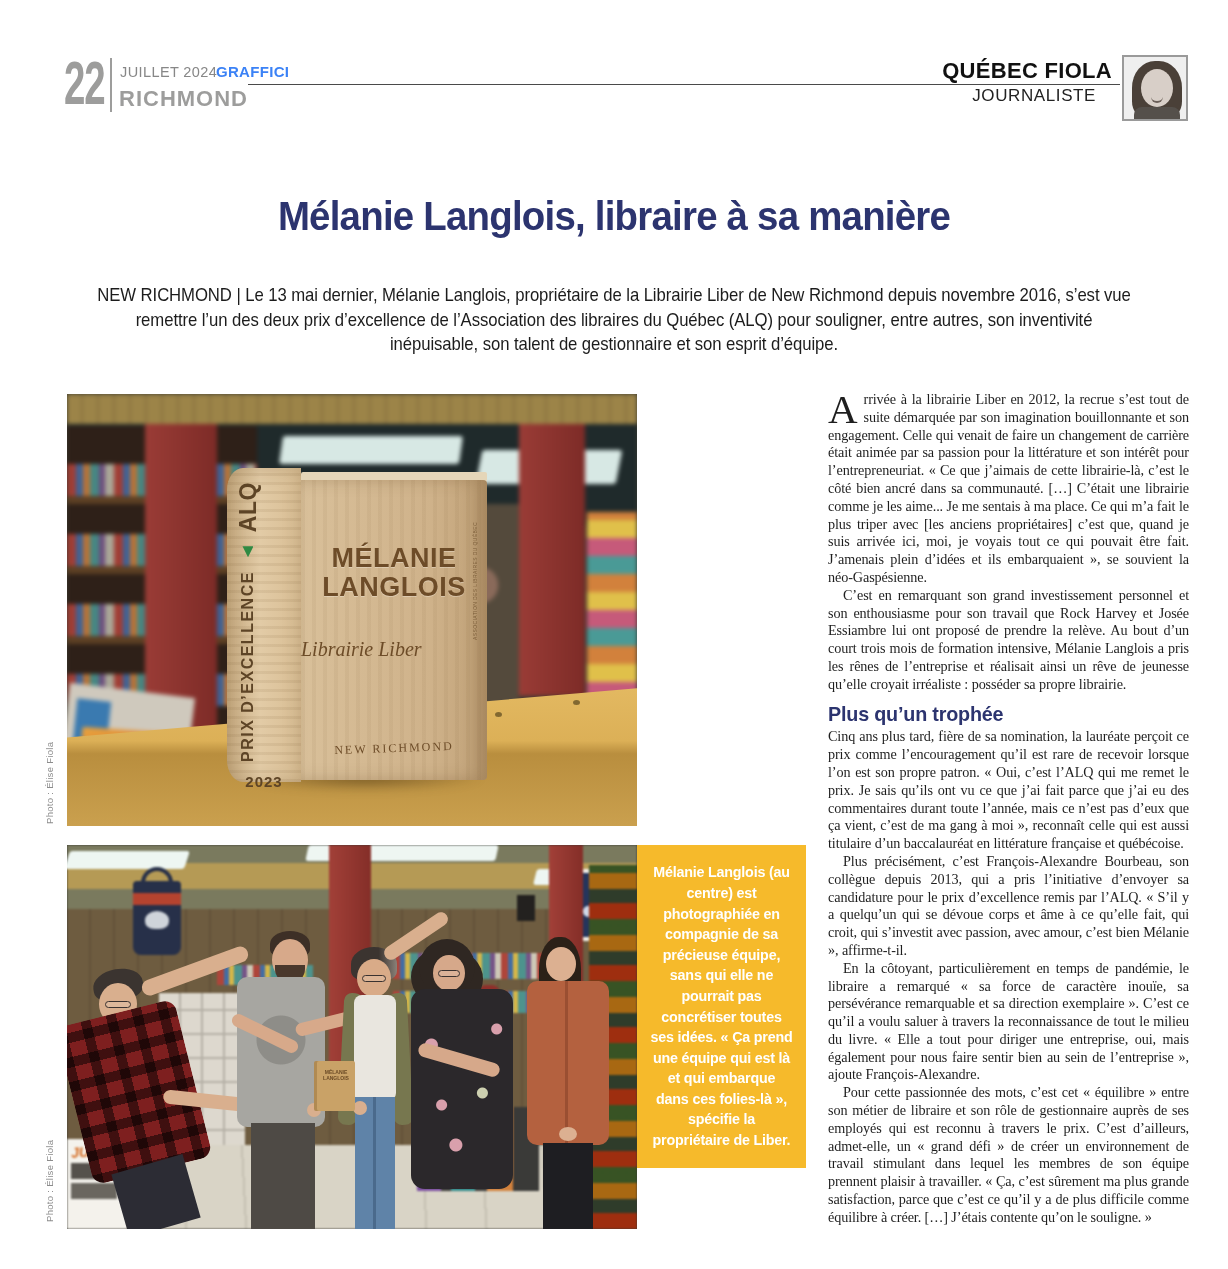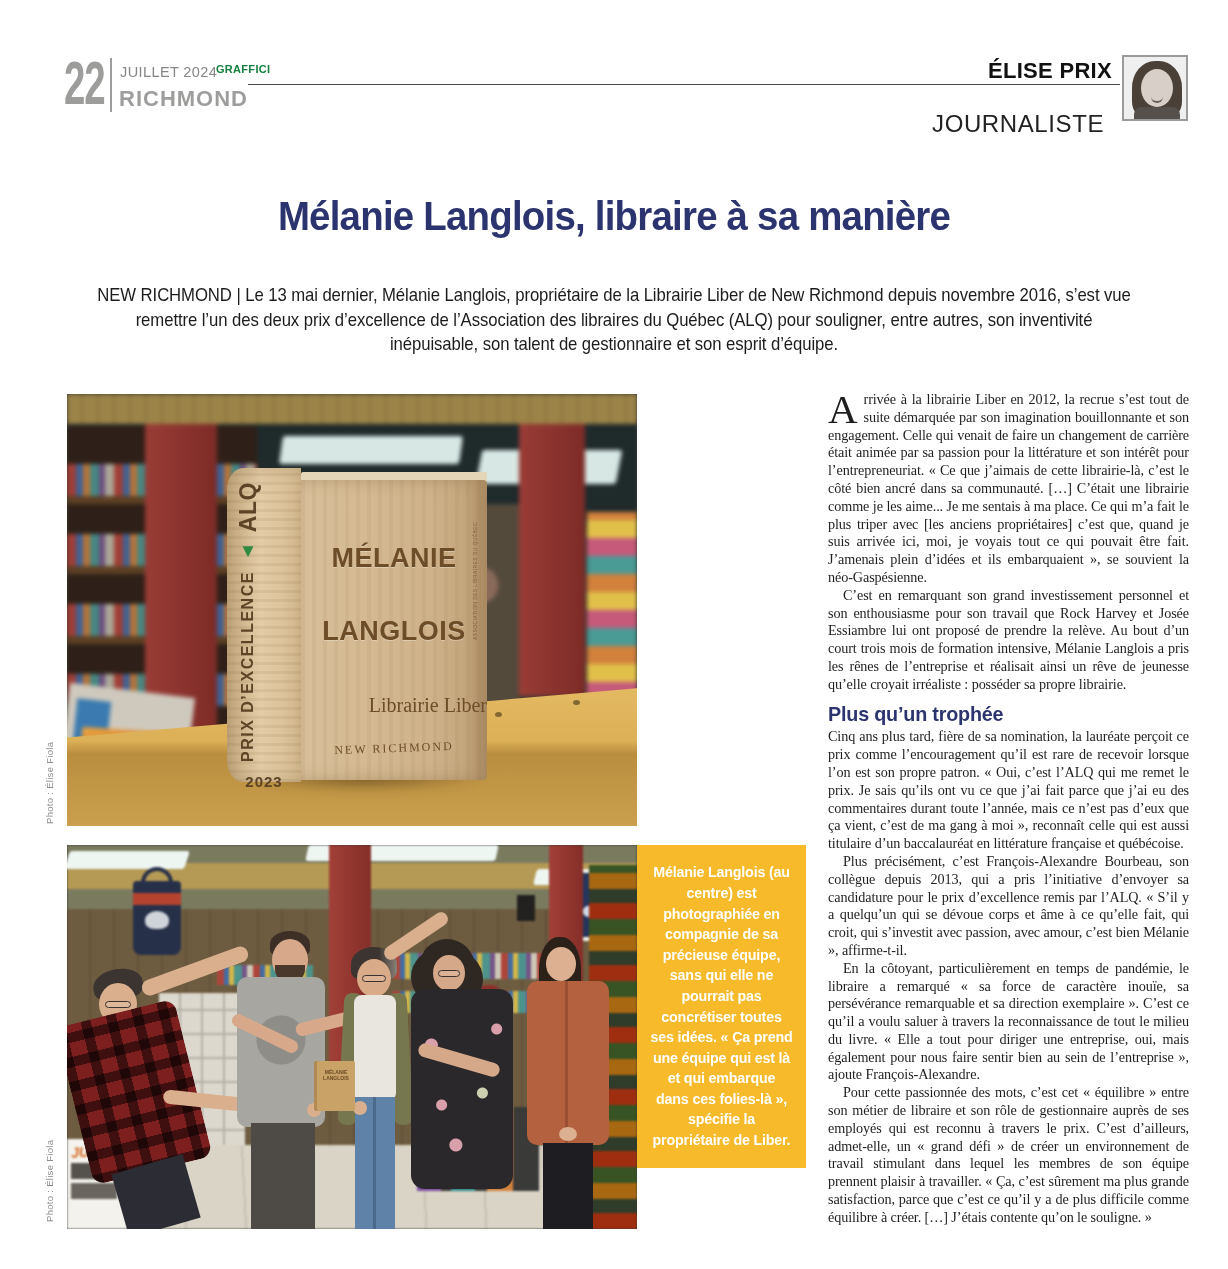--- a/index.html
+++ b/index.html
@@ -3,25 +3,25 @@
 <meta charset="utf-8">
 <style>
   html,body{margin:0;padding:0;background:#fff;}
   .page{position:relative;width:1228px;height:1269px;background:#fff;overflow:hidden;
         font-family:"Liberation Sans",sans-serif;color:#1d1d1b;}
   
   .pagenum{position:absolute;left:64px;top:52px;font-size:62px;line-height:1;font-weight:700;
            color:#9d9d9c;transform:scaleX(.62);transform-origin:left top;letter-spacing:-2px;}
   .hdiv{position:absolute;left:110px;top:58px;width:2px;height:54px;background:#9d9d9c;}
   .hdate{position:absolute;left:120px;top:64px;font-size:14.5px;font-weight:500;color:#878787;letter-spacing:.4px;}
-  .hbrand{position:absolute;left:216px;top:63px;font-size:11px;font-weight:800;color:#15803d;letter-spacing:.3px;}
+  .hbrand{position:absolute;left:216px;top:63px;font-size:15px;font-weight:800;color:#3b82f6;letter-spacing:.3px;}
   .hrule{position:absolute;left:248px;top:84px;width:872px;height:1px;background:#4a4a4a;}
   .hsection{position:absolute;left:119px;top:86px;font-size:22px;font-weight:800;color:#9d9d9c;letter-spacing:1px;}
   .aname{position:absolute;right:116px;top:58px;font-size:22px;font-weight:800;color:#111;letter-spacing:.3px;}
-  .arole{position:absolute;right:124px;top:86px;font-size:24px;font-weight:400;color:#222;letter-spacing:.6px;margin-top:24px;}
+  .arole{position:absolute;right:132px;top:86px;font-size:17px;font-weight:400;color:#222;letter-spacing:.6px;}
   .aphoto{position:absolute;left:1122px;top:55px;width:66px;height:66px;background:#efefef;
           border:2px solid #9a9a9a;box-sizing:border-box;overflow:hidden;}
   .aphoto .hair{position:absolute;left:8px;top:4px;width:50px;height:58px;background:#4a4038;border-radius:46% 46% 30% 30%;}
   .aphoto .face{position:absolute;left:17px;top:12px;width:32px;height:38px;background:#d8cfc8;border-radius:50%;}
   .aphoto .smile{position:absolute;left:27px;top:38px;width:12px;height:6px;border-bottom:2px solid #6a5f58;border-radius:0 0 8px 8px;}
   .aphoto .shirt{position:absolute;left:10px;top:50px;width:46px;height:16px;background:#55504b;border-radius:8px 8px 0 0;}
   
   .title{position:absolute;left:0;right:0;top:194px;text-align:center;font-size:40px;font-weight:700;
          color:#2c346f;letter-spacing:-.8px;transform:scaleX(.96);}
   .lead{position:absolute;left:24px;width:1180px;top:283px;text-align:center;font-size:19px;line-height:24.6px;
@@ -104,24 +104,24 @@
            font-size:5px;color:#7a5c38;letter-spacing:.4px;z-index:2;}
   .spyear{position:absolute;left:0;bottom:8px;width:74px;text-align:center;font-weight:800;
           font-size:15px;color:#5d4426;letter-spacing:1px;z-index:2;}
   .tfront{position:absolute;left:74px;top:16px;width:186px;height:300px;border-radius:0 4px 4px 0;
     background:linear-gradient(90deg,#d9c09a,#cfb28a 70%,#bfa076);
     box-shadow:inset -10px 0 16px rgba(90,60,25,.25);}
   .tfront:after{content:"";position:absolute;inset:0;
     background:repeating-linear-gradient(90deg,rgba(120,90,50,.07) 0 4px,transparent 4px 11px);}
   .ttop{position:absolute;left:74px;top:8px;width:186px;height:10px;background:#e5d6b8;border-radius:2px;}
   .fname{position:relative;text-align:center;font-weight:800;font-size:27px;line-height:29px;
-         color:#6d4c28;letter-spacing:.5px;z-index:2;text-shadow:0 1px 0 rgba(255,255,255,.3);margin-top:44px;}
+         color:#6d4c28;letter-spacing:.5px;z-index:2;text-shadow:0 1px 0 rgba(255,255,255,.3);}
   .fn1{margin-top:64px;} 
-  .fstore{position:relative;margin-top:48px;text-align:right;font-family:"Liberation Serif",serif;
-          font-size:20px;color:#6d4c28;z-index:2;}
+  .fstore{position:relative;margin-top:36px;text-align:left;font-family:"Liberation Serif",serif;
+          font-size:20px;color:#6d4c28;z-index:2;font-style:italic;}
   .fcity{position:absolute;left:0;bottom:24px;width:100%;text-align:center;font-family:"Liberation Serif",serif;
          font-size:12px;letter-spacing:2px;color:#6d4c28;transform:rotate(-2deg);z-index:2;}
   
   .p2bg{position:absolute;inset:0;filter:blur(1.2px);}
   .p2ceil{position:absolute;left:0;top:0;width:570px;height:64px;background:#7a7a5e;}
   .p2band{position:absolute;left:0;top:18px;width:570px;height:26px;background:#b59a55;}
   .p2light{position:absolute;background:#eef6f2;border-radius:3px;}
   .p2li1{left:0;top:6px;width:120px;height:18px;transform:skewX(-18deg);}
   .p2li2{left:240px;top:0;width:190px;height:16px;transform:skewX(-12deg);}
   .p2li3{left:468px;top:24px;width:100px;height:16px;transform:skewX(-14deg);}
@@ -224,21 +224,21 @@
 <body>
 
 <div class="page">
 
   <div class="pagenum">22</div>
   <div class="hdiv"></div>
   <div class="hdate">JUILLET 2024</div>
   <div class="hbrand">GRAFFICI</div>
   <div class="hrule"></div>
   <div class="hsection">RICHMOND</div>
-  <div class="aname">ÉLISE PRIX</div>
+  <div class="aname">QUÉBEC FIOLA</div>
   <div class="arole">JOURNALISTE</div>
   <div class="aphoto">
     <div class="hair"></div>
     <div class="face"></div>
     <div class="smile"></div>
     <div class="shirt"></div>
   </div>
 
   <h1 class="title" style="margin:0;">Mélanie Langlois, libraire à sa manière</h1>
   <p class="lead" style="margin:0;">NEW RICHMOND | Le 13 mai dernier, Mélanie Langlois, propriétaire de la Librairie Liber de New Richmond depuis novembre 2016, s’est vue remettre l’un des deux prix d’excellence de l’Association des libraires du Québec (ALQ) pour souligner, entre autres, son inventivité inépuisable, son talent de gestionnaire et son esprit d’équipe.</p>

